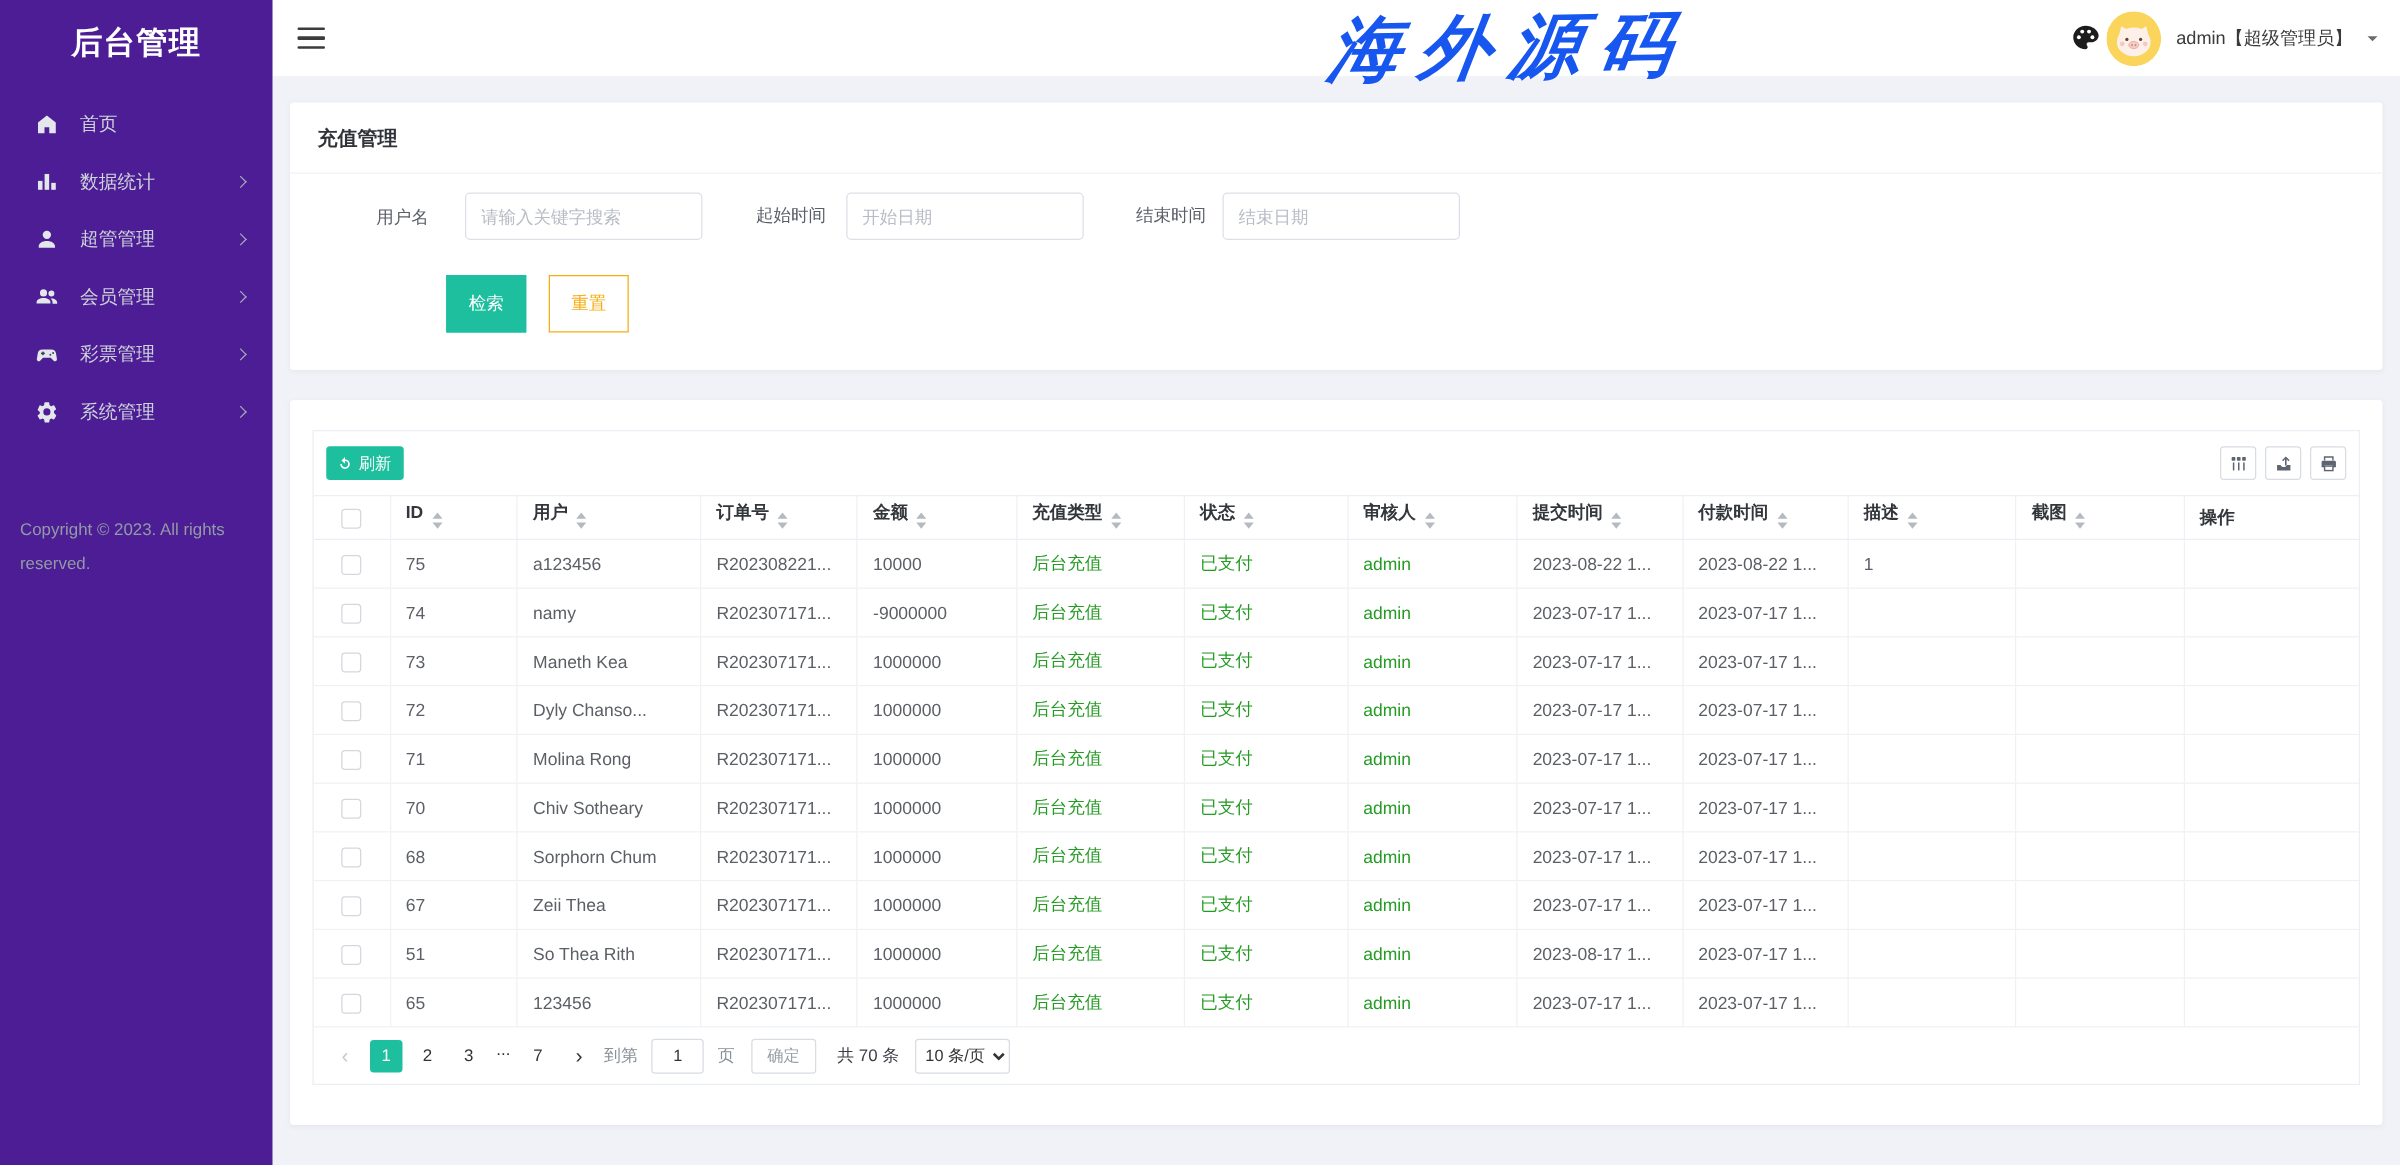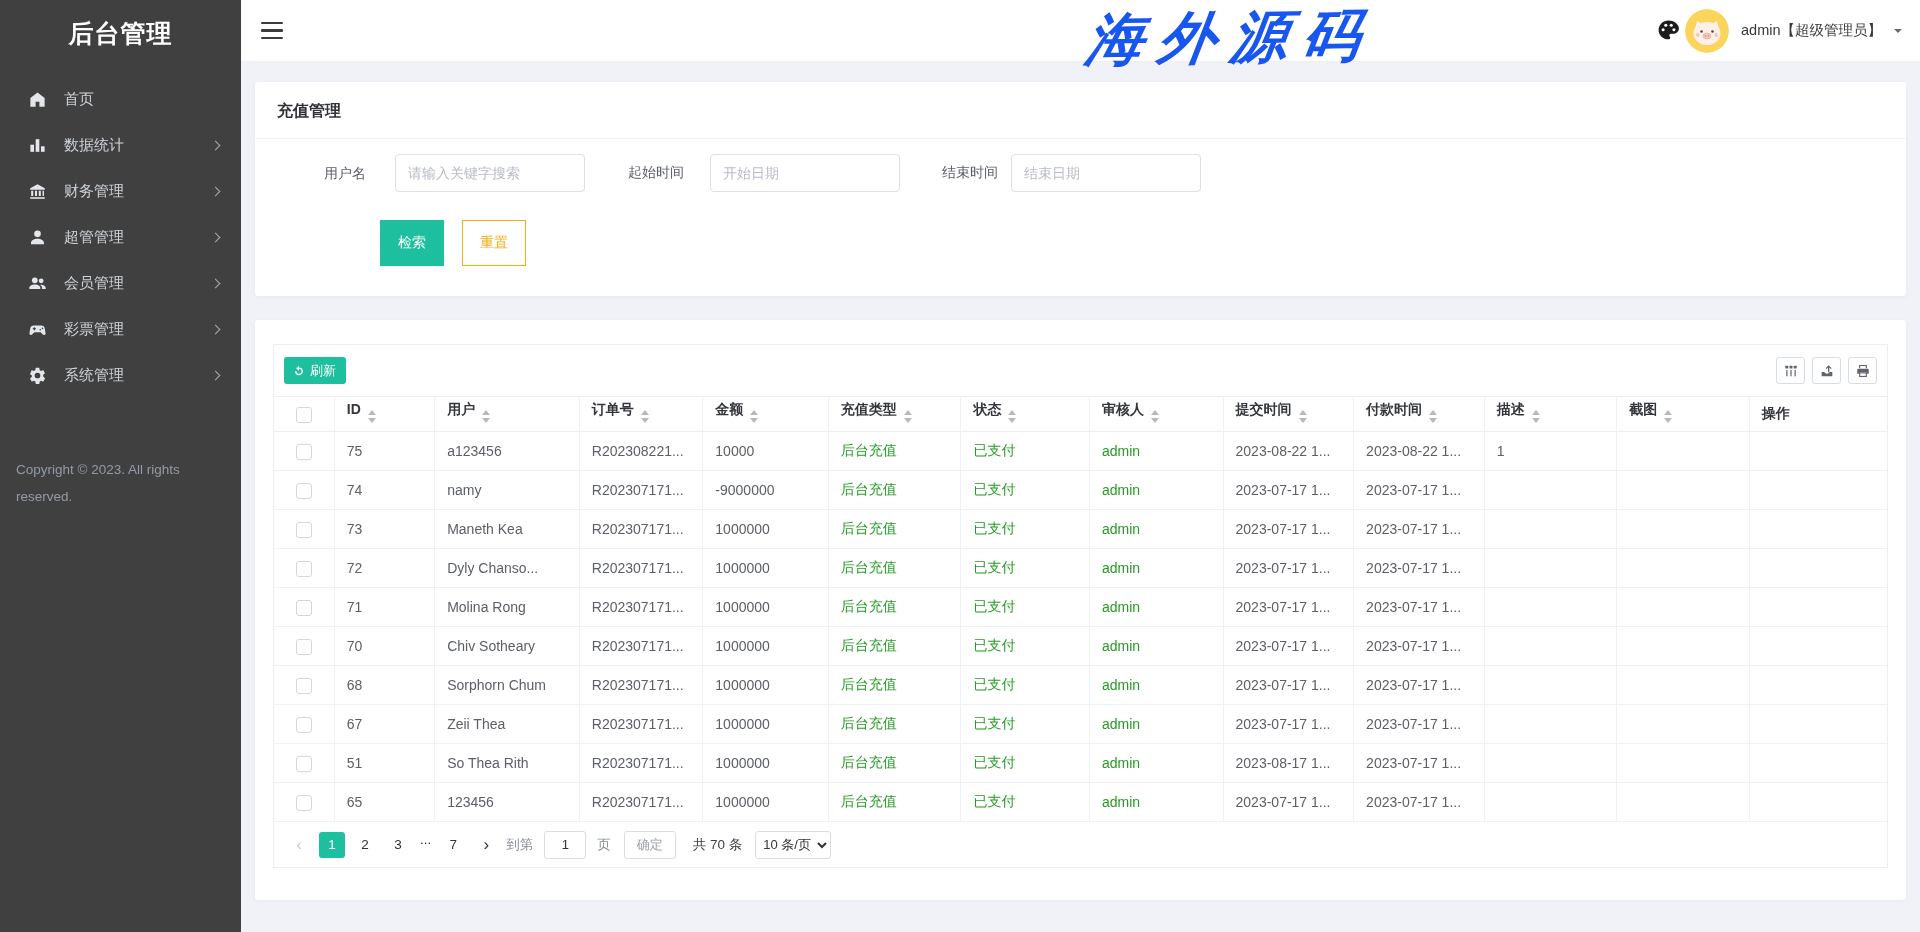--- a/index.html
+++ b/index.html
@@ -2,21 +2,21 @@
 <html style="--teal: #1dbf9e; --orange: #f5ad14; --green: #259b24;"><head>
 <meta charset="utf-8">
 <style>
   * { box-sizing: border-box; margin: 0; padding: 0; }
   html,body { width:1920px; height:932px; overflow:hidden; }
   body {
     font-family: "Liberation Sans", "DejaVu Sans", sans-serif;
     background:#f0f2f7; display:flex; font-size:14px; color:#333;
   }
   
-  .sidebar { width:241px; flex-shrink:0; background:#404040; position:relative; z-index:20; }
+  .sidebar { width:218px; flex-shrink:0; background:#4c1d95; position:relative; z-index:20; }
   .side-title { padding:17px 0 10px; text-align:center; color:#fff; font-size:25px; font-weight:bold; letter-spacing:1px; }
   .side-menu { margin-top:16px; }
   .side-item { height:46px; display:flex; align-items:center; padding:0 22px 0 28px; color:#ced3d9; font-size:15px; cursor:pointer; }
   .side-item .s-icon { width:19px; height:19px; margin-right:17px; color:#e3e6ea; flex-shrink:0; }
   .side-item .s-icon svg { width:100%; height:100%; display:block; }
   .chev { width:7px; height:7px; border-right:1.6px solid #a6adb6; border-top:1.6px solid #a6adb6; transform:rotate(45deg); margin-left:auto; }
   .copyright { margin-top:58px; padding:0 16px; color:#929ba5; font-size:13.5px; line-height:2.0; }
   
   .main { flex:1; display:flex; flex-direction:column; position:relative; min-width:0; }
   .topbar { height:62px; background:#fff; border-bottom:1px solid #edeff2; display:flex; align-items:center; padding:0 18px 0 20px; }
@@ -39,21 +39,21 @@
   .card { background:#fff; border-radius:3px; box-shadow:0 1px 4px rgba(60,70,90,.06); }
   
   .filter-card { height:214px; margin-bottom:24px; }
   .filter-title { padding:19px 22px 16px; font-size:16px; font-weight:bold; color:#2f3237; border-bottom:1px solid #f1f2f4; }
   .filter-body { padding-top:15px; }
   .field-row { display:flex; align-items:center; }
   .f-label { font-size:14px; color:#5a5e66; }
   .f-input { height:38px; border:1px solid #dcdfe6; border-radius:4px; padding:0 12px; font-size:14px; color:#333; width:190px; outline:none; font-family:inherit; }
   .f-input::placeholder { color:#b8bcc4; }
   .g1 { margin-left:69px; } .g1 .f-label { margin-right:25px; }
-  .g2 { margin-left:43px; } .g2 .f-label { margin-right:26px; }
+  .g2 { margin-left:43px; } .g2 .f-label { margin-right:16px; }
   .g3 { margin-left:42px; } .g3 .f-label { margin-right:13px; }
   .btn-row { margin-top:28px; margin-left:125px; display:flex; gap:18px; }
   .btn { height:46px; padding:0 17px; border-radius:0; font-size:14px; cursor:pointer; font-family:inherit; }
   .btn-search { background:var(--teal); color:#fff; border:1px solid var(--teal); }
   .btn-reset { background:#fff; color:var(--orange); border:1px solid var(--orange); }
   
   .table-card { height:580px; padding:24px 18px 32px; }
   .tbl-container { height:100%; border:1px solid #ebeef5; display:flex; flex-direction:column; }
   .tbl-toolbar { display:flex; align-items:center; padding:12px 10px; }
   .refresh-btn { background:var(--teal); border:none; color:#fff; height:27px; padding:0 10px 0 8px; border-radius:3px;
@@ -106,34 +106,20 @@
       </div>
       <div class="side-item">
         <span class="s-icon">
           <svg viewBox="0 0 24 24" fill="currentColor" style="width: 100%; height: 100%;">
             <rect x="3" y="11" width="4.6" height="9"></rect>
             <rect x="9.7" y="4" width="4.6" height="16"></rect>
             <rect x="16.4" y="13" width="4.6" height="7"></rect>
           </svg>
         </span>
         <span>数据统计</span>
-        <span class="chev"></span>
-      </div>
-      <div class="side-item">
-        <span class="s-icon">
-          <svg viewBox="0 0 24 24" fill="currentColor" style="width: 100%; height: 100%;">
-            <path d="M12 2.8 2.8 8v1.8h18.4V8z"></path>
-            <rect x="4" y="11" width="2.6" height="6.6"></rect>
-            <rect x="8.8" y="11" width="2.6" height="6.6"></rect>
-            <rect x="13.6" y="11" width="2.6" height="6.6"></rect>
-            <rect x="18.4" y="11" width="1.8" height="6.6"></rect>
-            <rect x="2.8" y="19.2" width="18.4" height="2"></rect>
-          </svg>
-        </span>
-        <span>财务管理</span>
         <span class="chev"></span>
       </div>
       <div class="side-item">
         <span class="s-icon">
           <svg viewBox="0 0 24 24" fill="currentColor" style="width: 100%; height: 100%;">
             <circle cx="12" cy="7.4" r="4.2"></circle>
             <path d="M12 13.6c-4.6 0-8.2 2.3-8.2 5.2v1.7h16.4v-1.7c0-2.9-3.6-5.2-8.2-5.2z"></path>
           </svg>
         </span>
         <span>超管管理</span>

